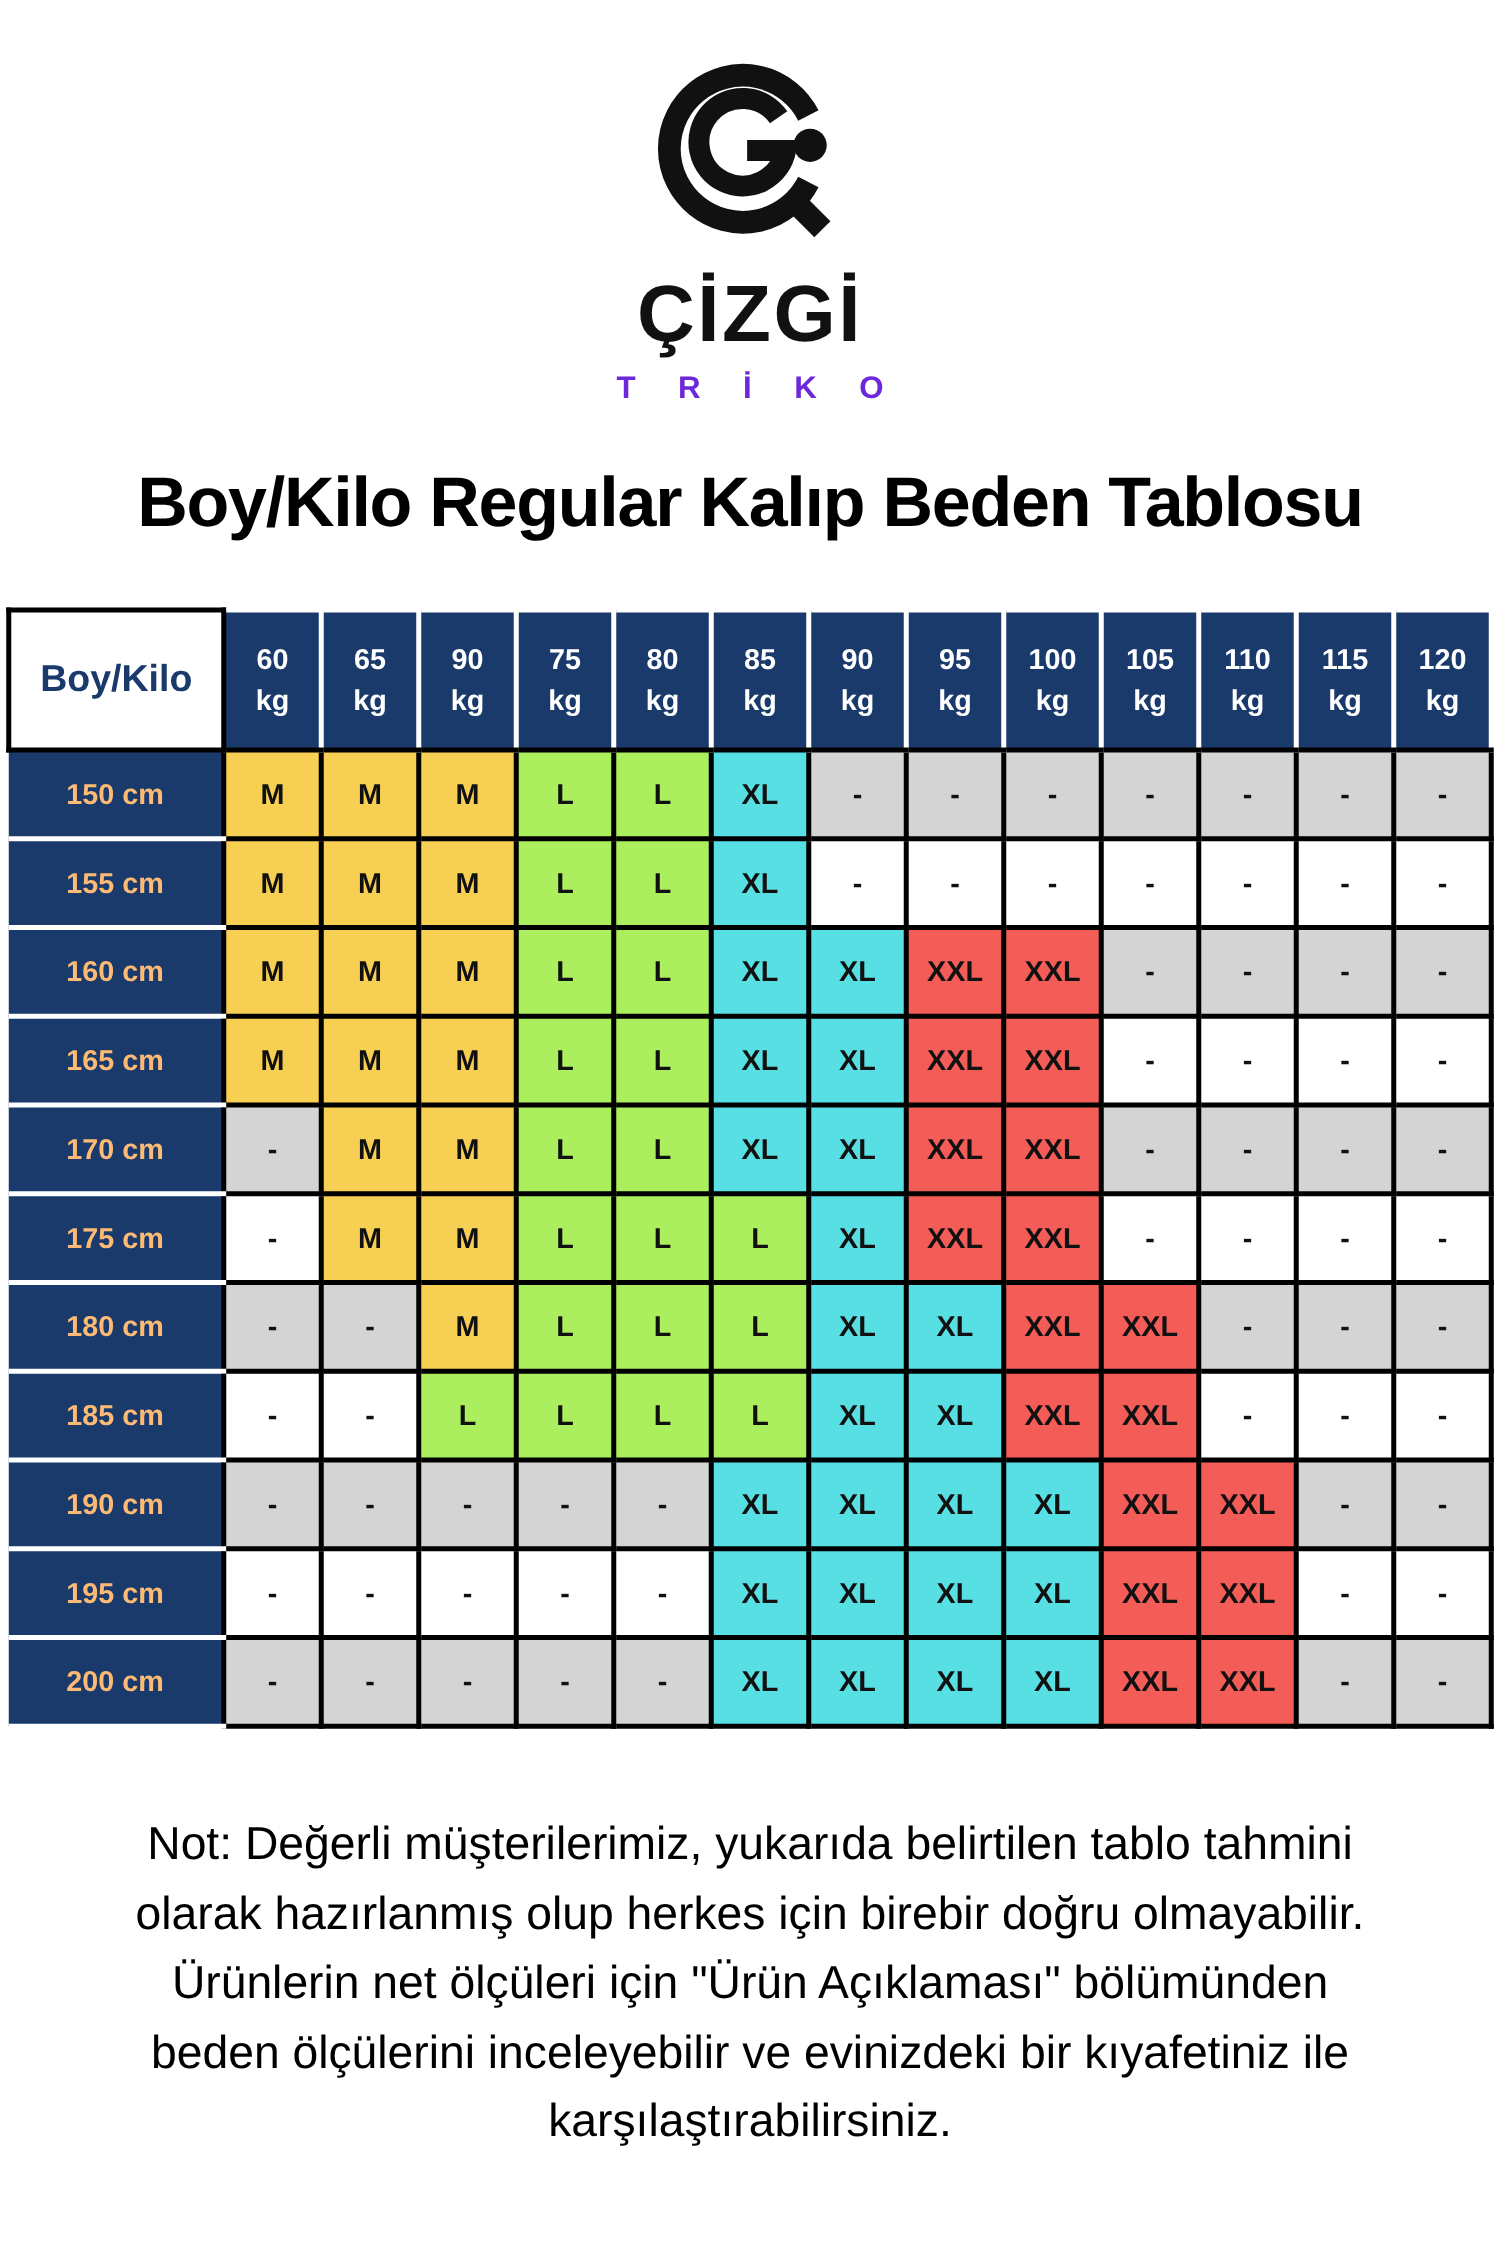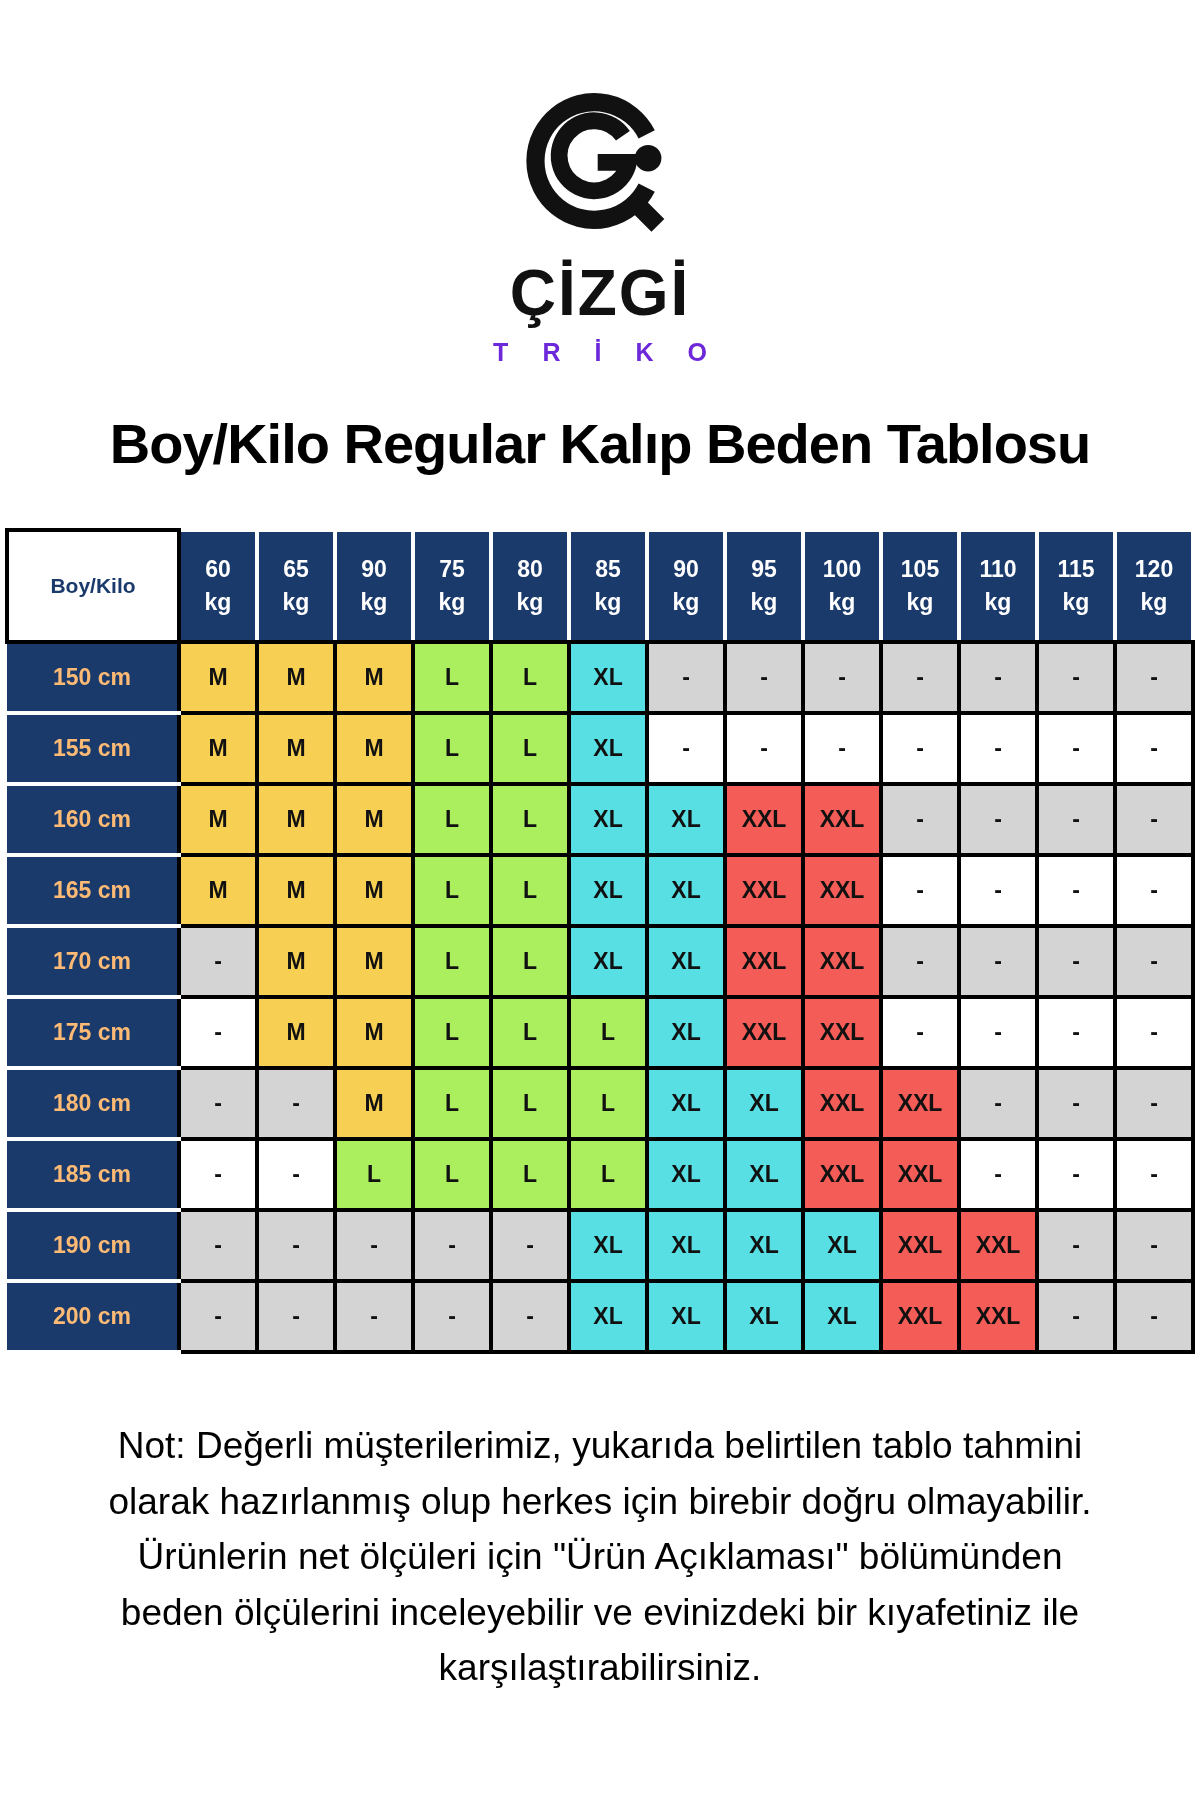--- a/index.html
+++ b/index.html
@@ -1,19 +1,19 @@
 <!DOCTYPE html>
 <html style="--navy: #1a3a6c; --size-m: #f7cf52; --size-l: #abef5e; --size-xl: #57dfe3; --size-xxl: #f45c57; --dash-gray: #d4d4d4; --dash-white: #ffffff; --cell-border: #000000;"><head>
 <meta charset="utf-8">
 <style>
   * { margin: 0; padding: 0; box-sizing: border-box; }
   html, body { width: 1200px; background: #ffffff; font-family: "Liberation Sans", sans-serif; }
   body { height: 1800px; overflow: hidden; }
 
-  .page { width: 1200px; padding-top: 84px; }
+  .page { width: 1200px; padding-top: 42px; }
 
   
   .logo-block { text-align: center; }
   .logo-emblem { display: block; margin: 0 auto; }
   .brand-name {
     margin-top: 4px;
     font-size: 64px;
     font-weight: bold;
     letter-spacing: 2px;
     color: #111111;
@@ -50,21 +50,21 @@
   .size-table th, .size-table td {
     text-align: center;
     vertical-align: middle;
     font-weight: bold;
   }
 
   th.corner {
     background: #ffffff;
     color: var(--navy);
     border: 4px solid #000000;
-    font-size: 21px;
+    font-size: 30px;
     height: 112px;
   }
   th.kg {
     background: var(--navy);
     color: #ffffff;
     border-left: 4px solid #ffffff;
     border-right: 4px solid #ffffff;
     border-top: 4px solid #ffffff;
     border-bottom: 4px solid #000000;
     font-size: 23px;
@@ -326,20 +326,36 @@
             <td class="size xl">XL</td>
             <td class="size xl">XL</td>
             <td class="size xl">XL</td>
             <td class="size xl">XL</td>
             <td class="size xxl">XXL</td>
             <td class="size xxl">XXL</td>
             <td class="size dash-gray">-</td>
             <td class="size dash-gray">-</td>
           </tr>
           <tr>
+            <td class="rowlabel">195 cm</td>
+            <td class="size dash-white">-</td>
+            <td class="size dash-white">-</td>
+            <td class="size dash-white">-</td>
+            <td class="size dash-white">-</td>
+            <td class="size dash-white">-</td>
+            <td class="size xl">XL</td>
+            <td class="size xl">XL</td>
+            <td class="size xl">XL</td>
+            <td class="size xl">XL</td>
+            <td class="size xxl">XXL</td>
+            <td class="size xxl">XXL</td>
+            <td class="size dash-white">-</td>
+            <td class="size dash-white">-</td>
+          </tr>
+          <tr>
             <td class="rowlabel">200 cm</td>
             <td class="size dash-gray">-</td>
             <td class="size dash-gray">-</td>
             <td class="size dash-gray">-</td>
             <td class="size dash-gray">-</td>
             <td class="size dash-gray">-</td>
             <td class="size xl">XL</td>
             <td class="size xl">XL</td>
             <td class="size xl">XL</td>
             <td class="size xl">XL</td>

